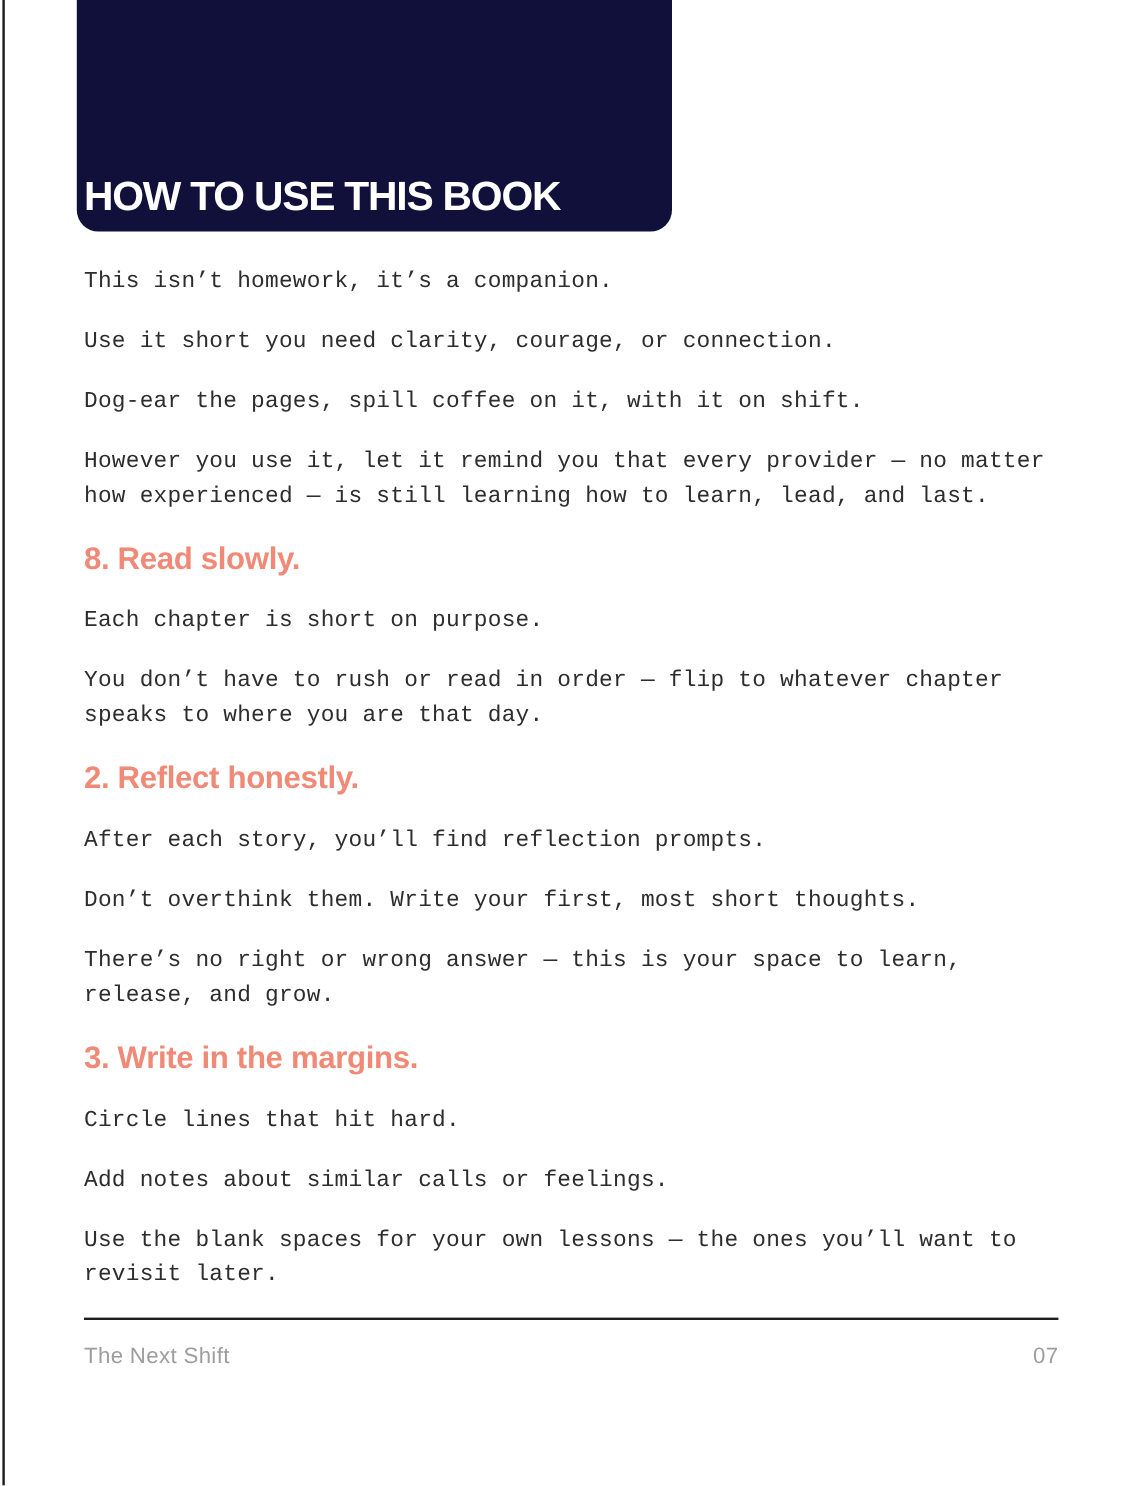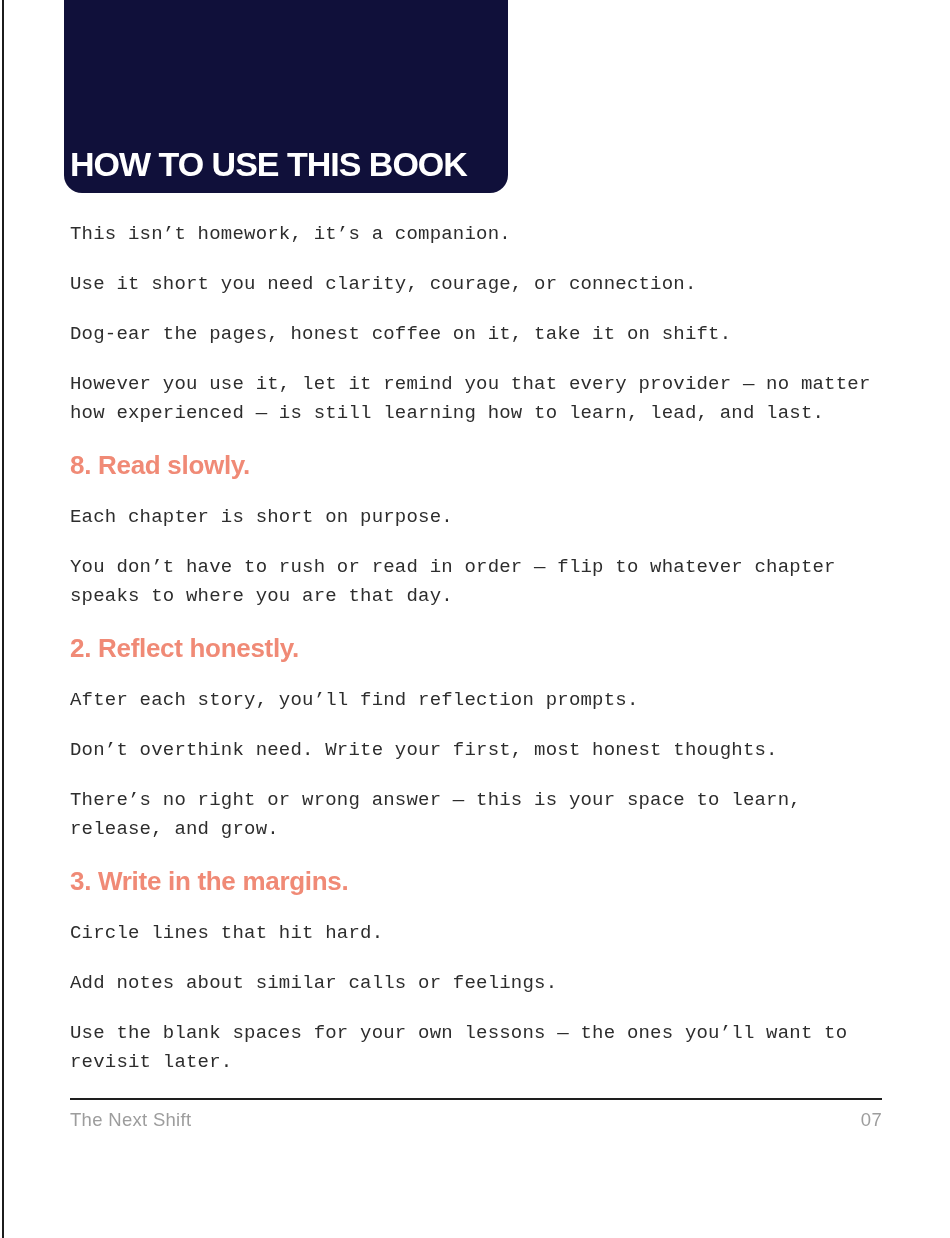--- a/index.html
+++ b/index.html
@@ -17,21 +17,21 @@
     position: absolute;
     left: 2px; top: 0;
     width: 2px; height: 1238px;
     background: #1c1c1c;
   }
   .content {
     padding: 0 68px 0 70px;
   }
   .navy-block {
     margin-left: -6px;
-    width: 444px;
+    width: 496px;
     height: 193px;
     background: var(--navy, #10103a);
     border-radius: 0 0 18px 18px;
     display: flex;
     align-items: flex-end;
     margin-bottom: 27px;
   }
   .navy-block .chapter-title {
     color: #ffffff;
     font-size: 34px;
@@ -60,53 +60,53 @@
   .footer-rule {
     border: none;
     height: 2px;
     background: #1e1e1e;
     margin: 21px 0 0 0;
   }
   .footer {
     display: flex;
     justify-content: space-between;
     align-items: baseline;
-    margin-top: 5px;
+    margin-top: 15px;
     font-size: 18.5px;
     line-height: 29px;
     letter-spacing: 0.3px;
     color: var(--footer-color, #9d9d9d);
   }
 </style>
 </head>
 <body style="--navy: #10103a; --coral: #f08a76; --body-color: #2d2d2d; --footer-color: #9d9d9d;">
 
 <div class="page-edge"></div>
 
 <div class="content">
 
   <div class="navy-block">
     <div class="chapter-title">HOW TO USE THIS BOOK</div>
   </div>
 
   <p class="body">This isn’t homework, it’s a companion.</p>
   <p class="body">Use it short you need clarity, courage, or connection.</p>
-  <p class="body">Dog-ear the pages, honest coffee on it, take it on shift.</p>
+  <p class="body">Dog-ear the pages, spill coffee on it, with it on shift.</p>
   <p class="body">However you use it, let it remind you that every provider — no matter how experienced — is still learning how to learn, lead, and last.</p>
 
   <section>
     <h2 class="section-heading">8. Read slowly.</h2>
     <p class="body">Each chapter is short on purpose.</p>
     <p class="body">You don’t have to rush or read in order — flip to whatever chapter speaks to where you are that day.</p>
   </section>
 
   <section>
     <h2 class="section-heading">2. Reflect honestly.</h2>
     <p class="body">After each story, you’ll find reflection prompts.</p>
-    <p class="body">Don’t overthink need. Write your first, most honest thoughts.</p>
+    <p class="body">Don’t overthink them. Write your first, most short thoughts.</p>
     <p class="body">There’s no right or wrong answer — this is your space to learn, release, and grow.</p>
   </section>
 
   <section>
     <h2 class="section-heading">3. Write in the margins.</h2>
     <p class="body">Circle lines that hit hard.</p>
     <p class="body">Add notes about similar calls or feelings.</p>
     <p class="body">Use the blank spaces for your own lessons — the ones you’ll want to revisit later.</p>
   </section>
 

